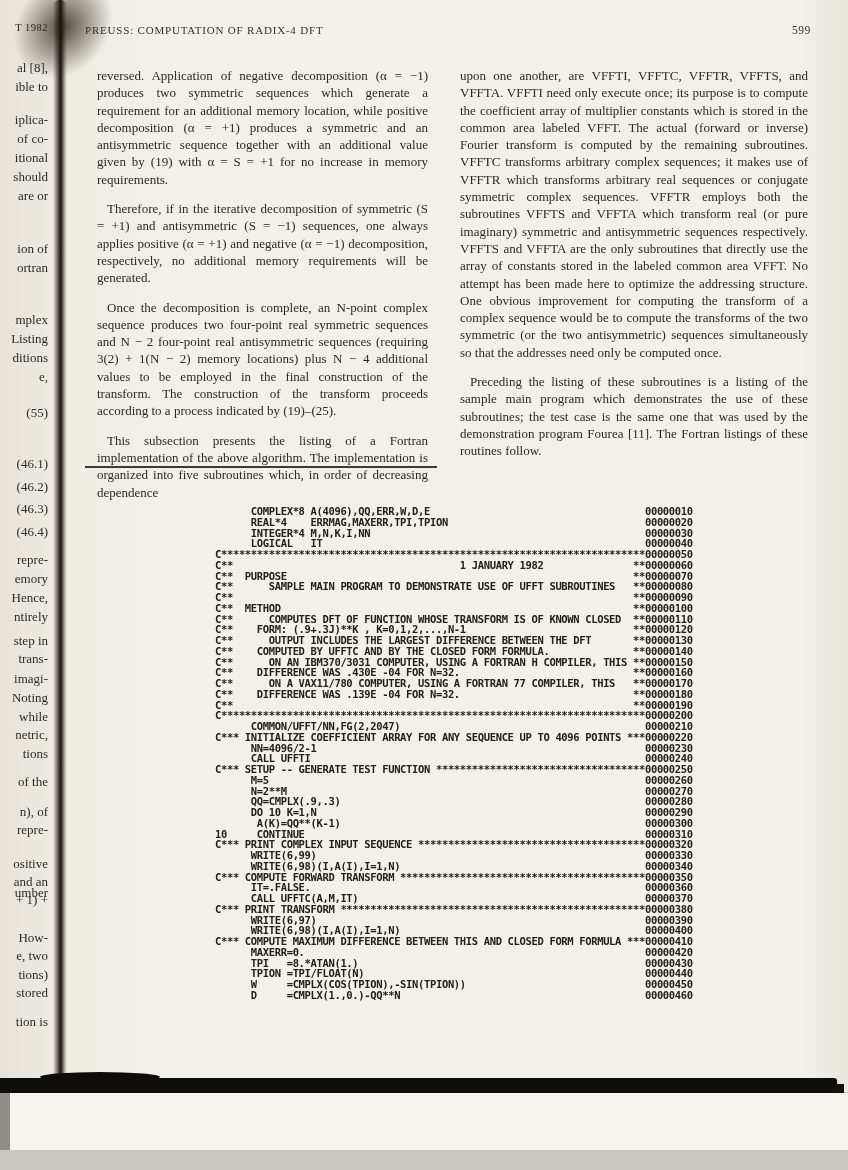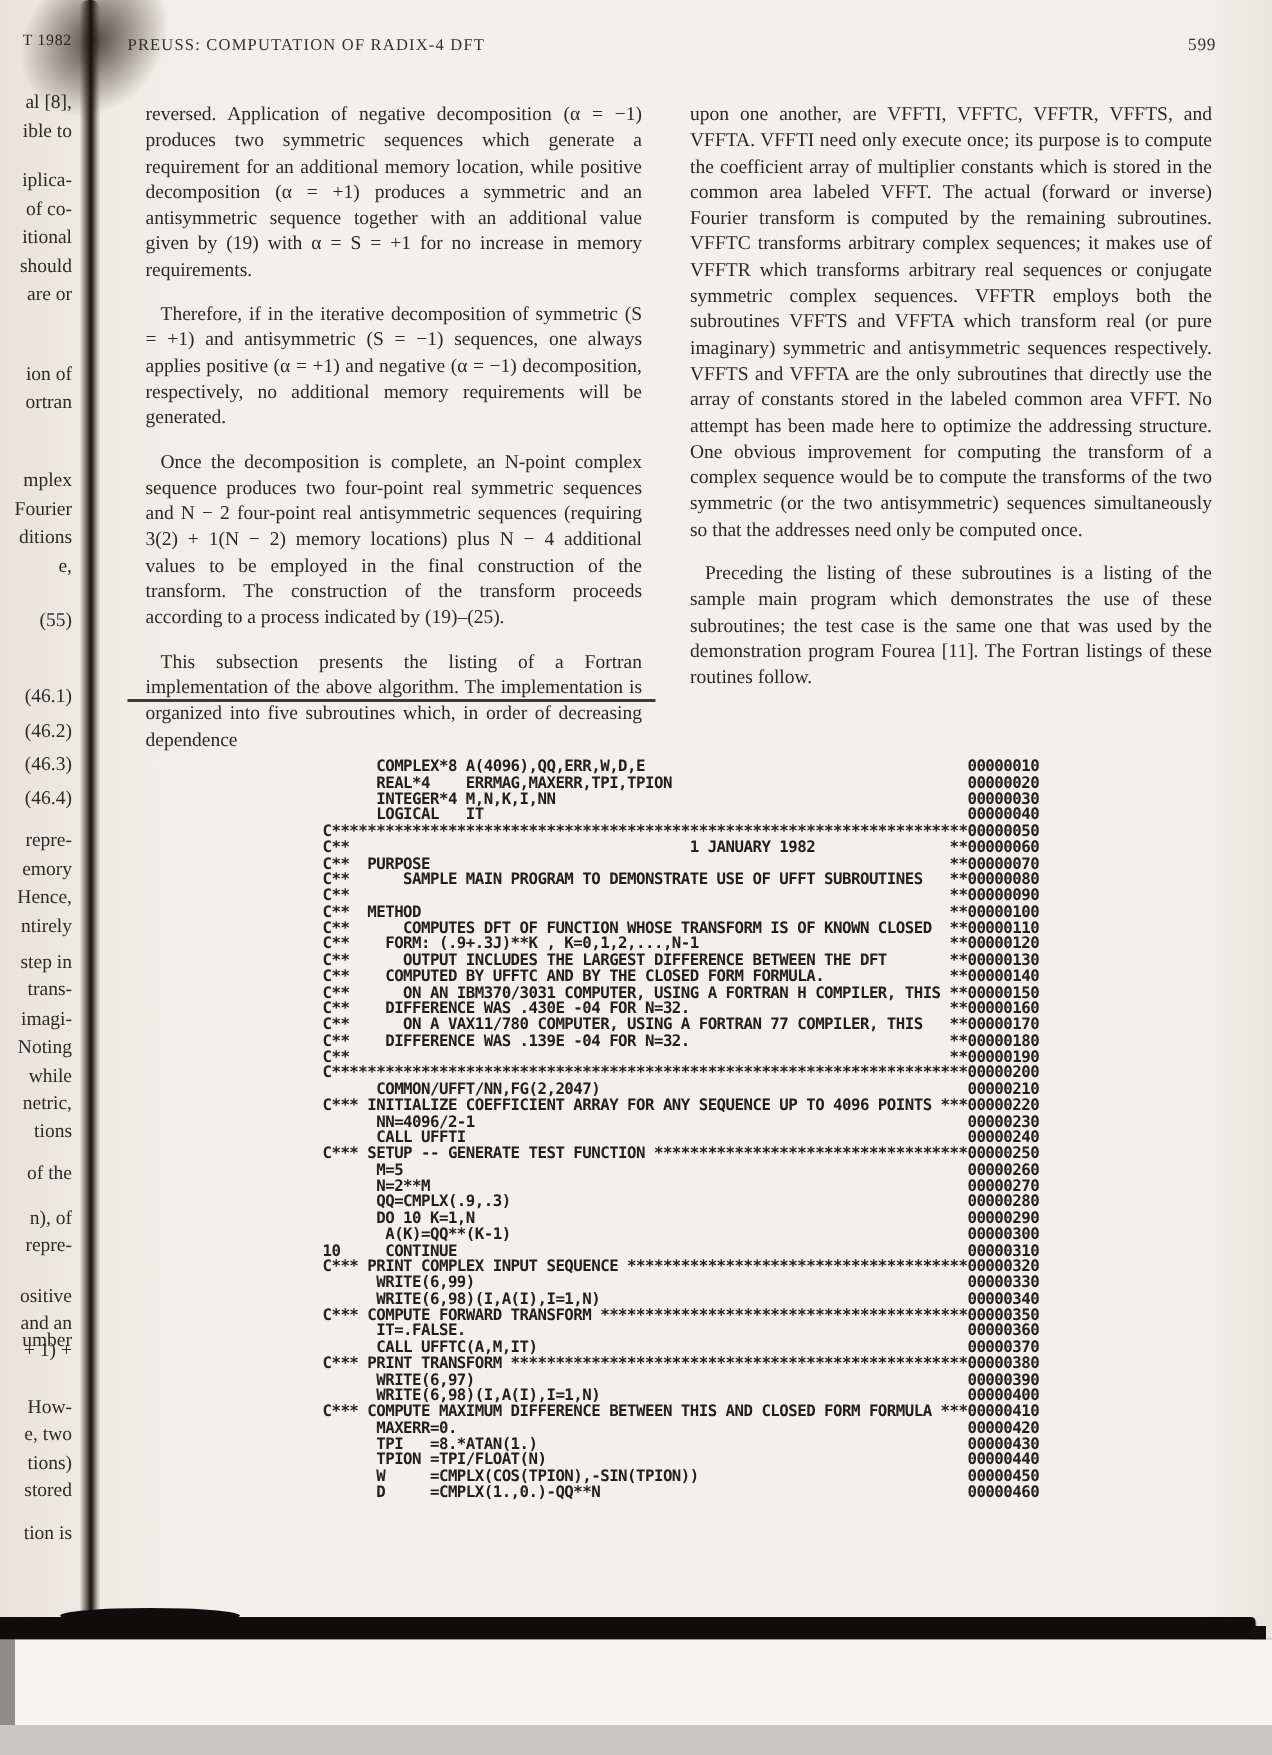--- a/index.html
+++ b/index.html
@@ -56,21 +56,21 @@
       <span class="frag" style="top: 60px;">al [8],</span>
       <span class="frag" style="top: 79px;">ible to</span>
       <span class="frag" style="top: 112px;">iplica-</span>
       <span class="frag" style="top: 131px;">of co-</span>
       <span class="frag" style="top: 150px;">itional</span>
       <span class="frag" style="top: 169px;">should</span>
       <span class="frag" style="top: 188px;">are or</span>
       <span class="frag" style="top: 241px;">ion of</span>
       <span class="frag" style="top: 260px;">ortran</span>
       <span class="frag" style="top: 312px;">mplex</span>
-      <span class="frag" style="top: 331px;">Fourier</span>
+      <span class="frag" style="top: 331px;">Listing</span>
       <span class="frag" style="top: 350px;">ditions</span>
       <span class="frag" style="top: 369px;">e,</span>
       <span class="frag" style="top: 405px;">(55)</span>
       <span class="frag" style="top: 456px;">(46.1)</span>
       <span class="frag" style="top: 479px;">(46.2)</span>
       <span class="frag" style="top: 501px;">(46.3)</span>
       <span class="frag" style="top: 524px;">(46.4)</span>
       <span class="frag" style="top: 552px;">repre-</span>
       <span class="frag" style="top: 571px;">emory</span>
       <span class="frag" style="top: 590px;">Hence,</span>

